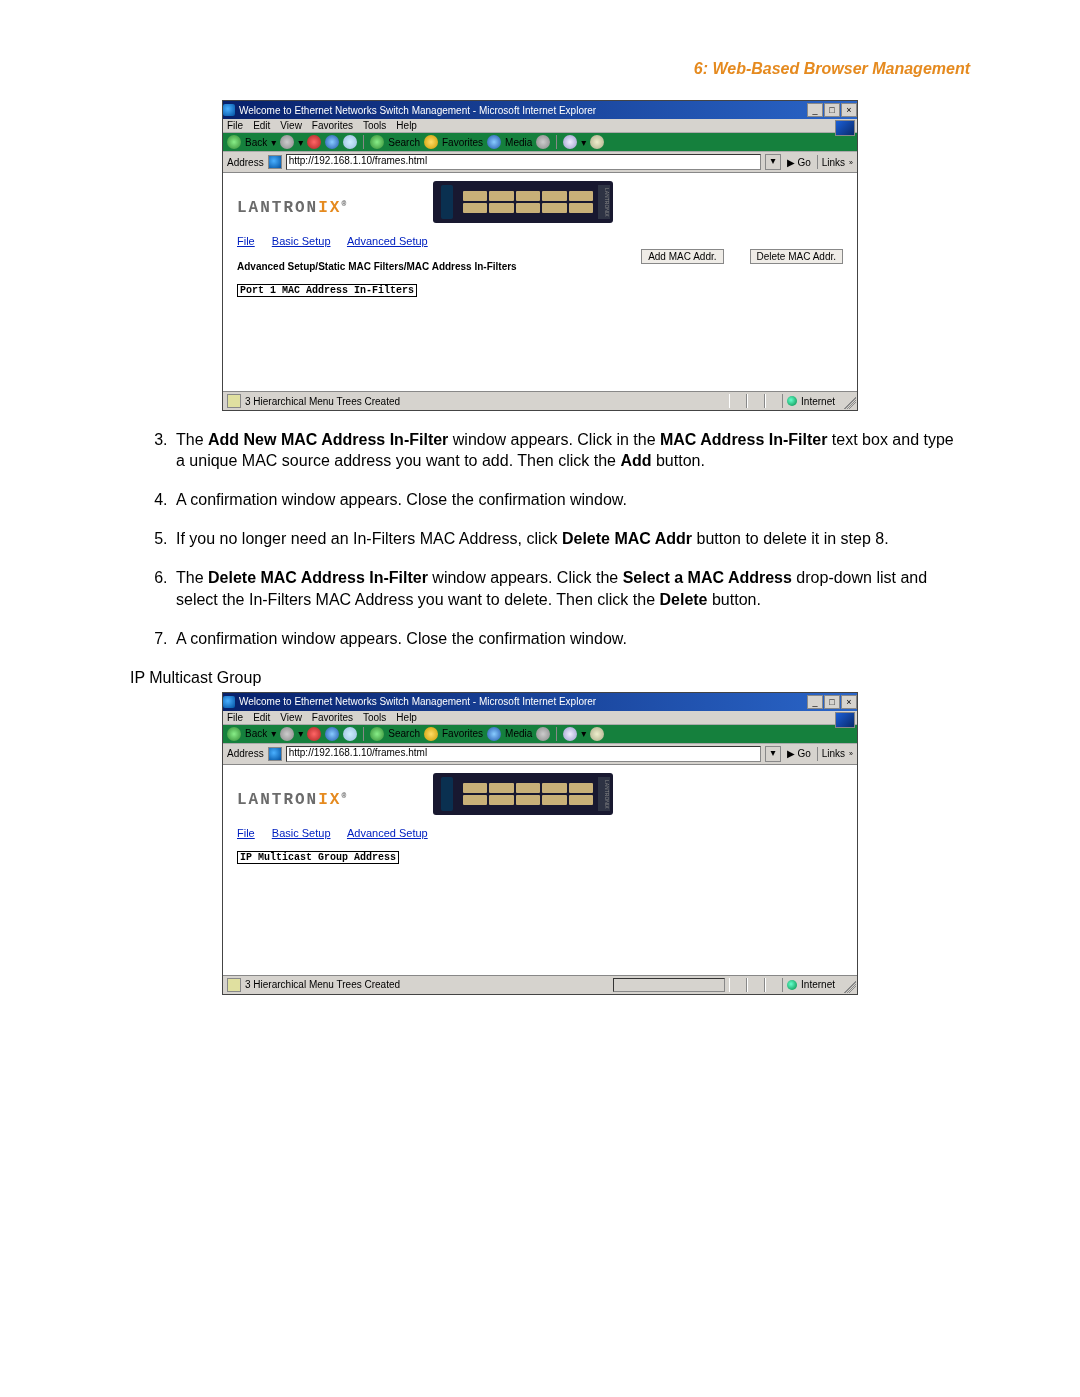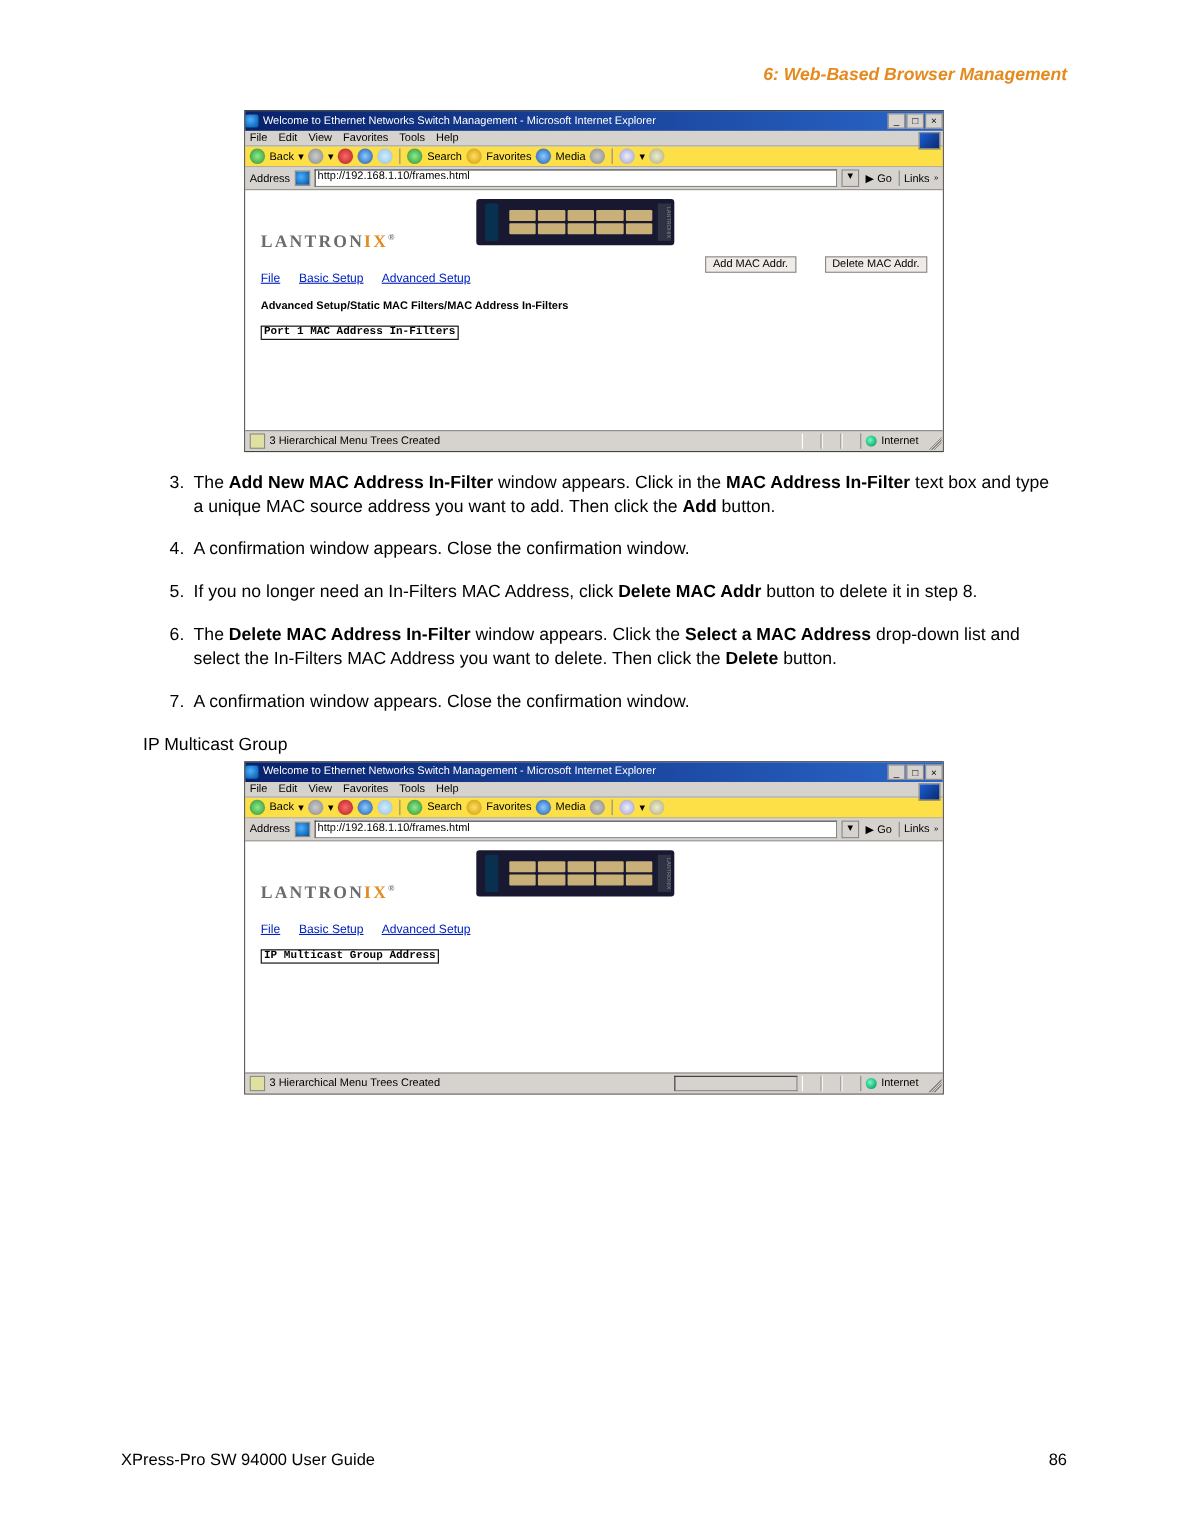--- a/index.html
+++ b/index.html
@@ -60,21 +60,21 @@
     position: relative;
   }
   .ie-menubar .menu { text-decoration: underline dotted transparent; }
   .ie-menubar .throbber {
     position: absolute; right: 2px; top: 1px;
     width: 18px; height: 14px;
     background: linear-gradient(135deg,#1a5fd8,#0a2a6b);
     border: 1px solid #888;
   }
   .ie-toolbar {
-    background: #fde047;
+    background: #15803d;
     padding: 2px 4px;
     border-bottom: 1px solid #aaa;
     display: flex; align-items: center; gap: 4px;
   }
   .ie-toolbar .tb-icon {
     width: 14px; height: 14px;
     border-radius: 50%;
   }
   .ie-address {
     background: #d6d3ce;
@@ -98,27 +98,27 @@
   }
   .ie-address .go { padding: 0 2px; }
   .ie-content {
     background: #fff;
     height: 218px;
     position: relative;
     padding: 10px 14px 0 14px;
     box-sizing: border-box;
   }
   .ie-content .logo {
-    font-family: Liberation Serif, serif;
+    font-family: Liberation Mono, monospace;
     font-weight: bold;
     letter-spacing: 2px;
     color: #6b6b6b;
     font-size: 16px;
     display: inline-block;
-    margin-top: 28px;
+    margin-top: 16px;
     text-align: right;
   }
   .ie-content .logo .ix { color: #e58a1f; }
   .device-img {
     position: absolute; left: 210px; top: 8px;
     width: 180px; height: 42px;
     background: #181830;
     border-radius: 3px;
   }
   .device-img .led { position:absolute; left:8px; top:4px; width:12px; height:34px;
@@ -131,21 +131,21 @@
   .nav-links {
     margin-top: 18px;
     font-size: 11px;
   }
   .nav-links a { color: #0020c0; text-decoration: underline; margin-right: 14px; }
   .breadcrumb {
     font-size: 10px; font-weight: bold;
     margin-top: 14px;
   }
   .mac-buttons {
-    position: absolute; right: 14px; top: 60px;
+    position: absolute; right: 14px; top: 76px;
     display: flex; gap: 26px;
   }
   .mac-buttons .btn {
     border: 1px solid #888; background: #efece7;
     font-size: 10px; padding: 1px 6px;
   }
   .box-label {
     display: inline-block;
     border: 1px solid #000;
     font-family: "Courier New", monospace;
@@ -413,18 +413,14 @@
       <span class="pane"></span>
       <span class="pane"></span>
       <span class="internet">
         <span class="ic"></span>
         <span>Internet</span>
       </span>
       <span class="grip"></span>
     </div>
   </div>
 
-  <div class="footer">
-    <span>XPress-Pro SW 94000 User Guide</span>
-    <span>86</span>
-  </div>
 
 </div>
 
 </body></html>

